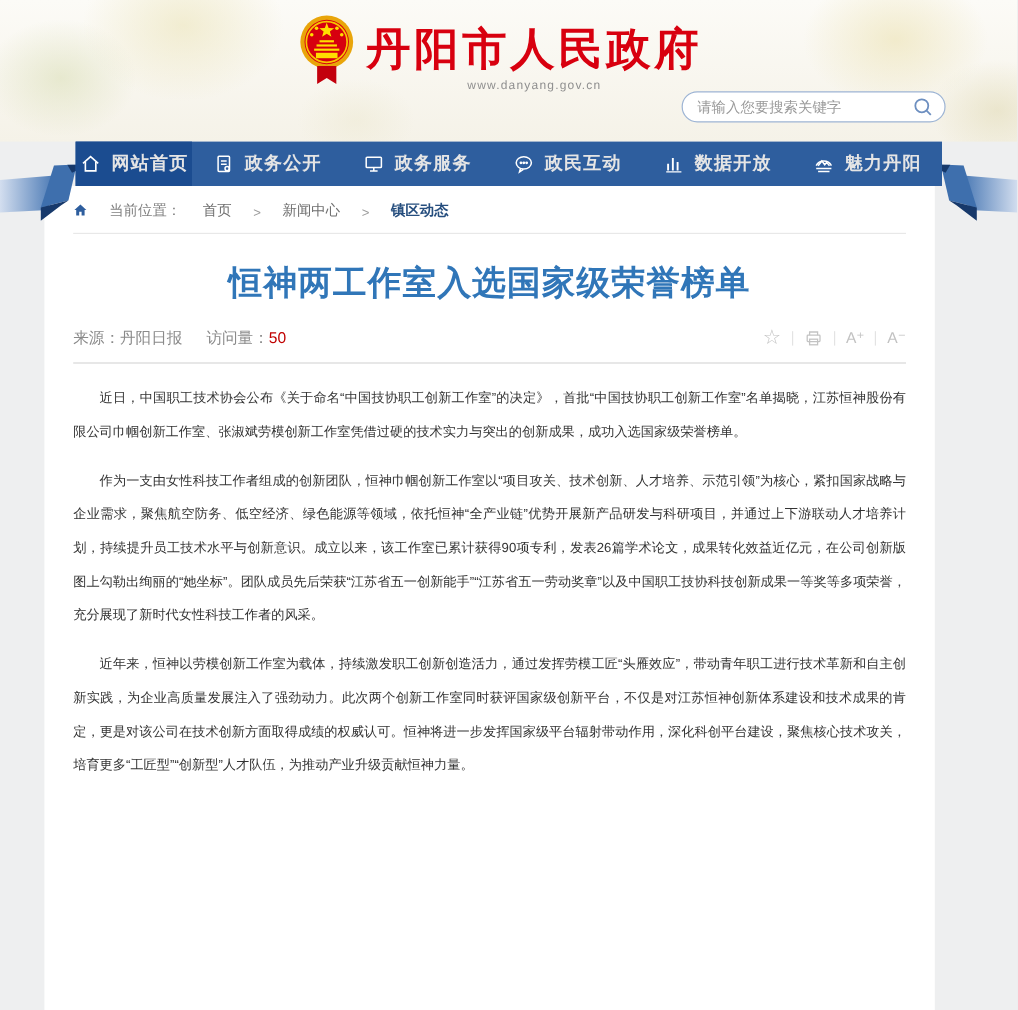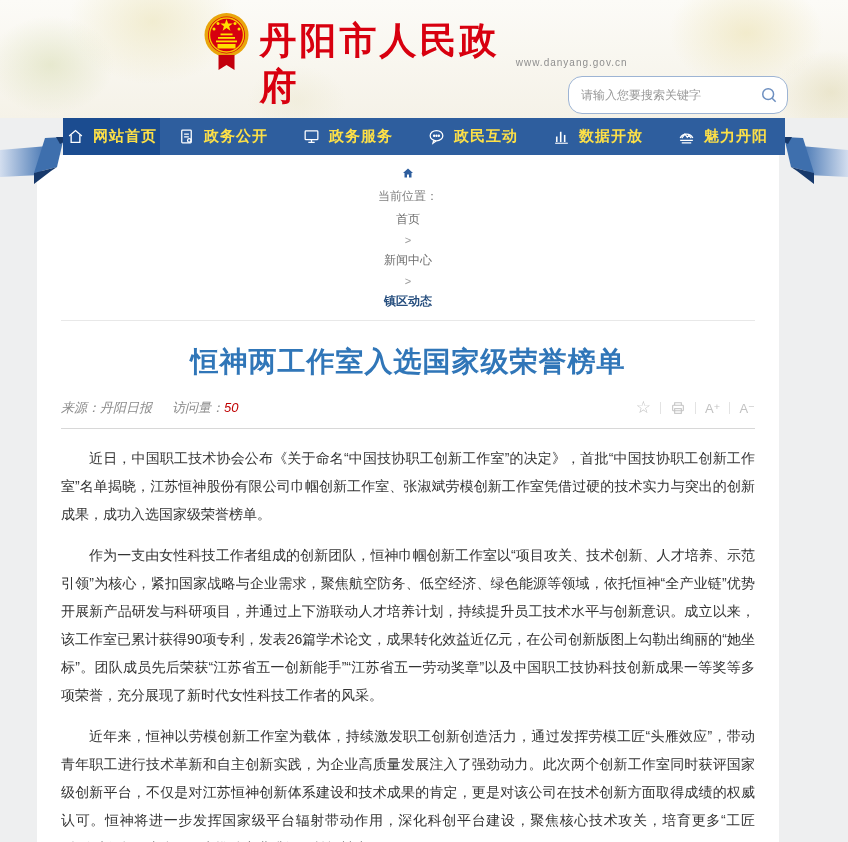--- a/index.html
+++ b/index.html
@@ -13,62 +13,62 @@
     background:
       radial-gradient(90px 70px at 6% 55%, rgba(210,216,168,.45), transparent 70%),
       radial-gradient(120px 90px at 18% 18%, rgba(234,226,180,.55), transparent 70%),
       radial-gradient(110px 80px at 88% 28%, rgba(236,226,178,.6), transparent 70%),
       radial-gradient(80px 60px at 98% 78%, rgba(220,212,168,.45), transparent 70%),
       radial-gradient(70px 50px at 35% 85%, rgba(233,228,198,.35), transparent 70%),
       linear-gradient(#fcfbf7, #f5f2e8);
   }
   .brand { position:absolute; left:50%; top:12px; transform:translateX(-52%); display:flex; align-items:flex-start; gap:10px; }
   .emblem { flex:0 0 auto; }
-  .brand-text { display:flex; flex-direction:row; align-items:center; }
+  .brand-text { display:flex; flex-direction:column; align-items:center; }
   .site-title { font-size:37px; font-weight:bold; color:#d8000f; letter-spacing:3px; line-height:46px; margin-top:6px; }
   .site-url { font-size:10px; color:#8f8f8f; letter-spacing:1px; margin-top:2px; }
-  .search-box { position:absolute; right:60px; top:76px; width:220px; height:38px; background:#fff; border:1px solid #9db4d4; border-radius:14px; display:flex; align-items:center; padding:0 8px 0 12px; }
+  .search-box { position:absolute; right:60px; top:76px; width:220px; height:26px; background:#fff; border:1px solid #9db4d4; border-radius:14px; display:flex; align-items:center; padding:0 8px 0 12px; }
   .search-box input { flex:1; border:none; outline:none; font-size:12px; color:#333; background:transparent; }
   .search-box input::placeholder { color:#999; }
 
   
   .main-nav { position:absolute; top:118px; left:63px; right:63px; height:37px; background:#2e5e9e; display:flex; z-index:3; }
-  .nav-item { flex:1 1 0; display:flex; align-items:center; justify-content:center; gap:8px; color:#fde047; font-size:15px; font-weight:bold; cursor:pointer; letter-spacing:1px; }
+  .nav-item { flex:1 1 0; display:flex; align-items:center; justify-content:center; gap:8px; color:#e5e5e5; font-size:15px; font-weight:bold; cursor:pointer; letter-spacing:1px; }
   .nav-item.active { flex:0 0 97px; background:#1b4c90; }
   .nav-item svg { display:block; }
 
   
   .ribbon { position:absolute; top:137px; width:64px; height:54px; z-index:2; }
   .ribbon-left { left:0; transform:scaleX(-1); }
   .ribbon-right { right:0; }
 
   
   .content { position:absolute; top:155px; left:37px; width:742px; bottom:0; background:#fff; padding:0 24px; z-index:1; }
 
-  .breadcrumb { margin-top:12px; display:flex; align-items:center; gap:6px; font-size:12px; color:#808080;flex-direction:column; }
+  .breadcrumb { margin-top:12px; display:flex; align-items:flex-end; gap:18px; font-size:12px; color:#808080; }
   .breadcrumb .crumb { color:#6f6f6f; cursor:pointer; }
   .breadcrumb .crumb.current { color:#264e7e; font-weight:bold; cursor:default; }
   .breadcrumb .sep { color:#9a9a9a; font-size:11px; }
   .bc-divider { border-bottom:1px solid #e8e8e8; margin-top:10px; }
 
   .article-title { text-align:center; font-size:28px; font-weight:bold; color:#3076b8; letter-spacing:1px; margin:22px 0 0; }
 
   .meta-row { margin-top:18px; display:flex; align-items:center; justify-content:space-between; font-size:13px; color:#8a8a8a; }
   .meta-left { display:flex; align-items:center; gap:20px; }
-  .meta-item { white-space:nowrap;font-style:italic; }
+  .meta-item { white-space:nowrap; }
   .views-value { color:#c00000; }
   .tools { display:flex; align-items:center; gap:9px; color:#c2c2c2; font-size:14px; }
   .tool { cursor:pointer; display:flex; align-items:center; }
   .tool-sep { width:1px; height:12px; background:#e3e3e3; }
   .star-glyph { font-size:17px; line-height:14px; }
   .font-btn { font-size:13px; letter-spacing:0; }
   .meta-divider { border-bottom:1px solid #d8d8d8; margin-top:11px; }
 
   .article-body { margin-top:15px; }
-  .article-body p { font-size:14px; line-height:28px; color:#333; text-indent:2em; text-align:justify; margin-bottom:13px; }
+  .article-body p { font-size:11px; line-height:28px; color:#333; text-indent:2em; text-align:justify; margin-bottom:13px; }
 </style>
 </head>
 <body>
 
 <div class="page">
 
   <header class="site-header">
     <div class="brand">
       <span class="emblem">
         <svg width="46" height="62" viewBox="0 0 46 62">

